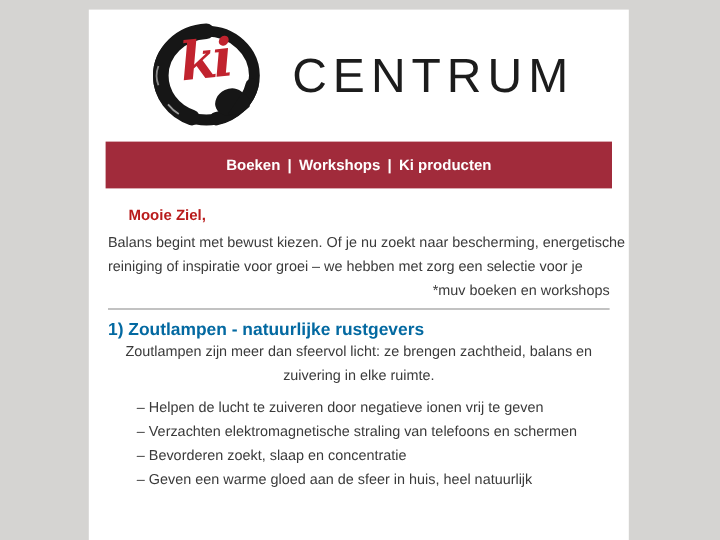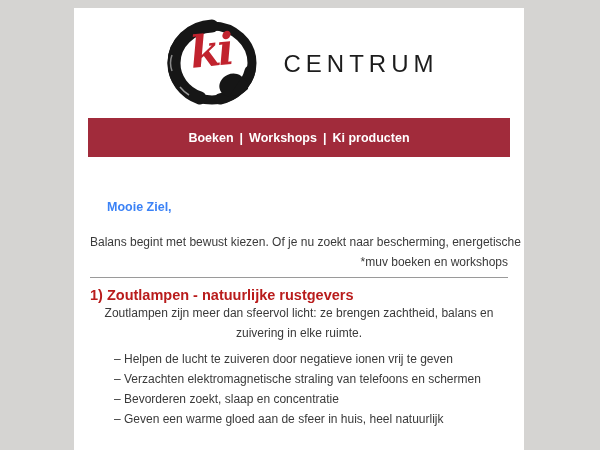--- a/index.html
+++ b/index.html
@@ -39,21 +39,21 @@
     font-weight: 700;
     font-size: 44px;
     line-height: 1;
     color: #c1232e;
     transform: rotate(-6deg);
     letter-spacing: -3px;
   }
   .wordmark {
     font-family: "Liberation Sans", sans-serif;
     font-weight: 300;
-    font-size: 24px;
+    font-size: 40px;
     letter-spacing: 5px;
     color: #1c1c1c;
     margin-left: 20px;
     margin-top: 2px;
     white-space: nowrap;
   }
   
   .navbar {
     margin: 2px 14px 0 14px;
     height: 39px;
@@ -64,42 +64,42 @@
     color: #ffffff;
     font-size: 12.5px;
     font-weight: 700;
     white-space: nowrap;
   }
   .navbar .sep { margin: 0 6px; font-weight: 700; }
   .navbar .nav-link { cursor: pointer; }
   
   .content { padding: 0 16px; }
   .greeting {
-    margin-top: 40px;
+    margin-top: 12px;
     font-size: 12.5px;
     font-weight: 700;
-    color: #3b82f6;
+    color: #b91c1c;
     line-height: 21px;
     padding-left: 17px;
   }
-  .intro { margin-top: 14px; font-size: 12px; line-height: 20px; }
+  .intro { margin-top: 2px; font-size: 12px; line-height: 20px; }
   .intro .line { white-space: nowrap; }
   .intro .b { font-weight: 700; color: #2e2e2e; }
   .note { font-size: 12px; line-height: 20px; white-space: nowrap; text-align: right; }
   .divider {
     border: none;
     border-top: 1px solid #9a9a9a;
     margin: 5px 0 0 0;
     height: 0;
   }
   .section-heading {
     margin-top: 8px;
     font-size: 14.5px;
     font-weight: 700;
-    color: #b91c1c;
+    color: #0369a1;
     line-height: 18px;
     white-space: nowrap;
   }
   .section-body { font-size: 12px; line-height: 19.5px; }
   .section-body .line { white-space: nowrap; text-align: center; }
   .bullets { margin-top: 6px; font-size: 12px; line-height: 20px; }
   .bullets .bullet { white-space: nowrap; margin-left: 24px; }
 </style>
 </head>
 <body>
@@ -132,20 +132,21 @@
     <span class="sep">|</span>
     <span class="nav-link">Ki producten</span>
   </div>
 
   <div class="content">
 
     <div class="greeting">Mooie Ziel,</div>
 
     <div class="intro">
       <div class="line">Balans begint met bewust kiezen. Of je nu zoekt naar bescherming, energetische</div>
+      <div class="line">reiniging of inspiratie voor groei – we hebben met zorg een selectie voor je</div>
       <div class="note">*muv boeken en workshops</div>
     </div>
 
     <hr class="divider">
 
     <div class="section-heading">1) Zoutlampen - natuurlijke rustgevers</div>
 
     <div class="section-body">
       <div class="line">Zoutlampen zijn meer dan sfeervol licht: ze brengen zachtheid, balans en</div>
       <div class="line">zuivering in elke ruimte.</div>

